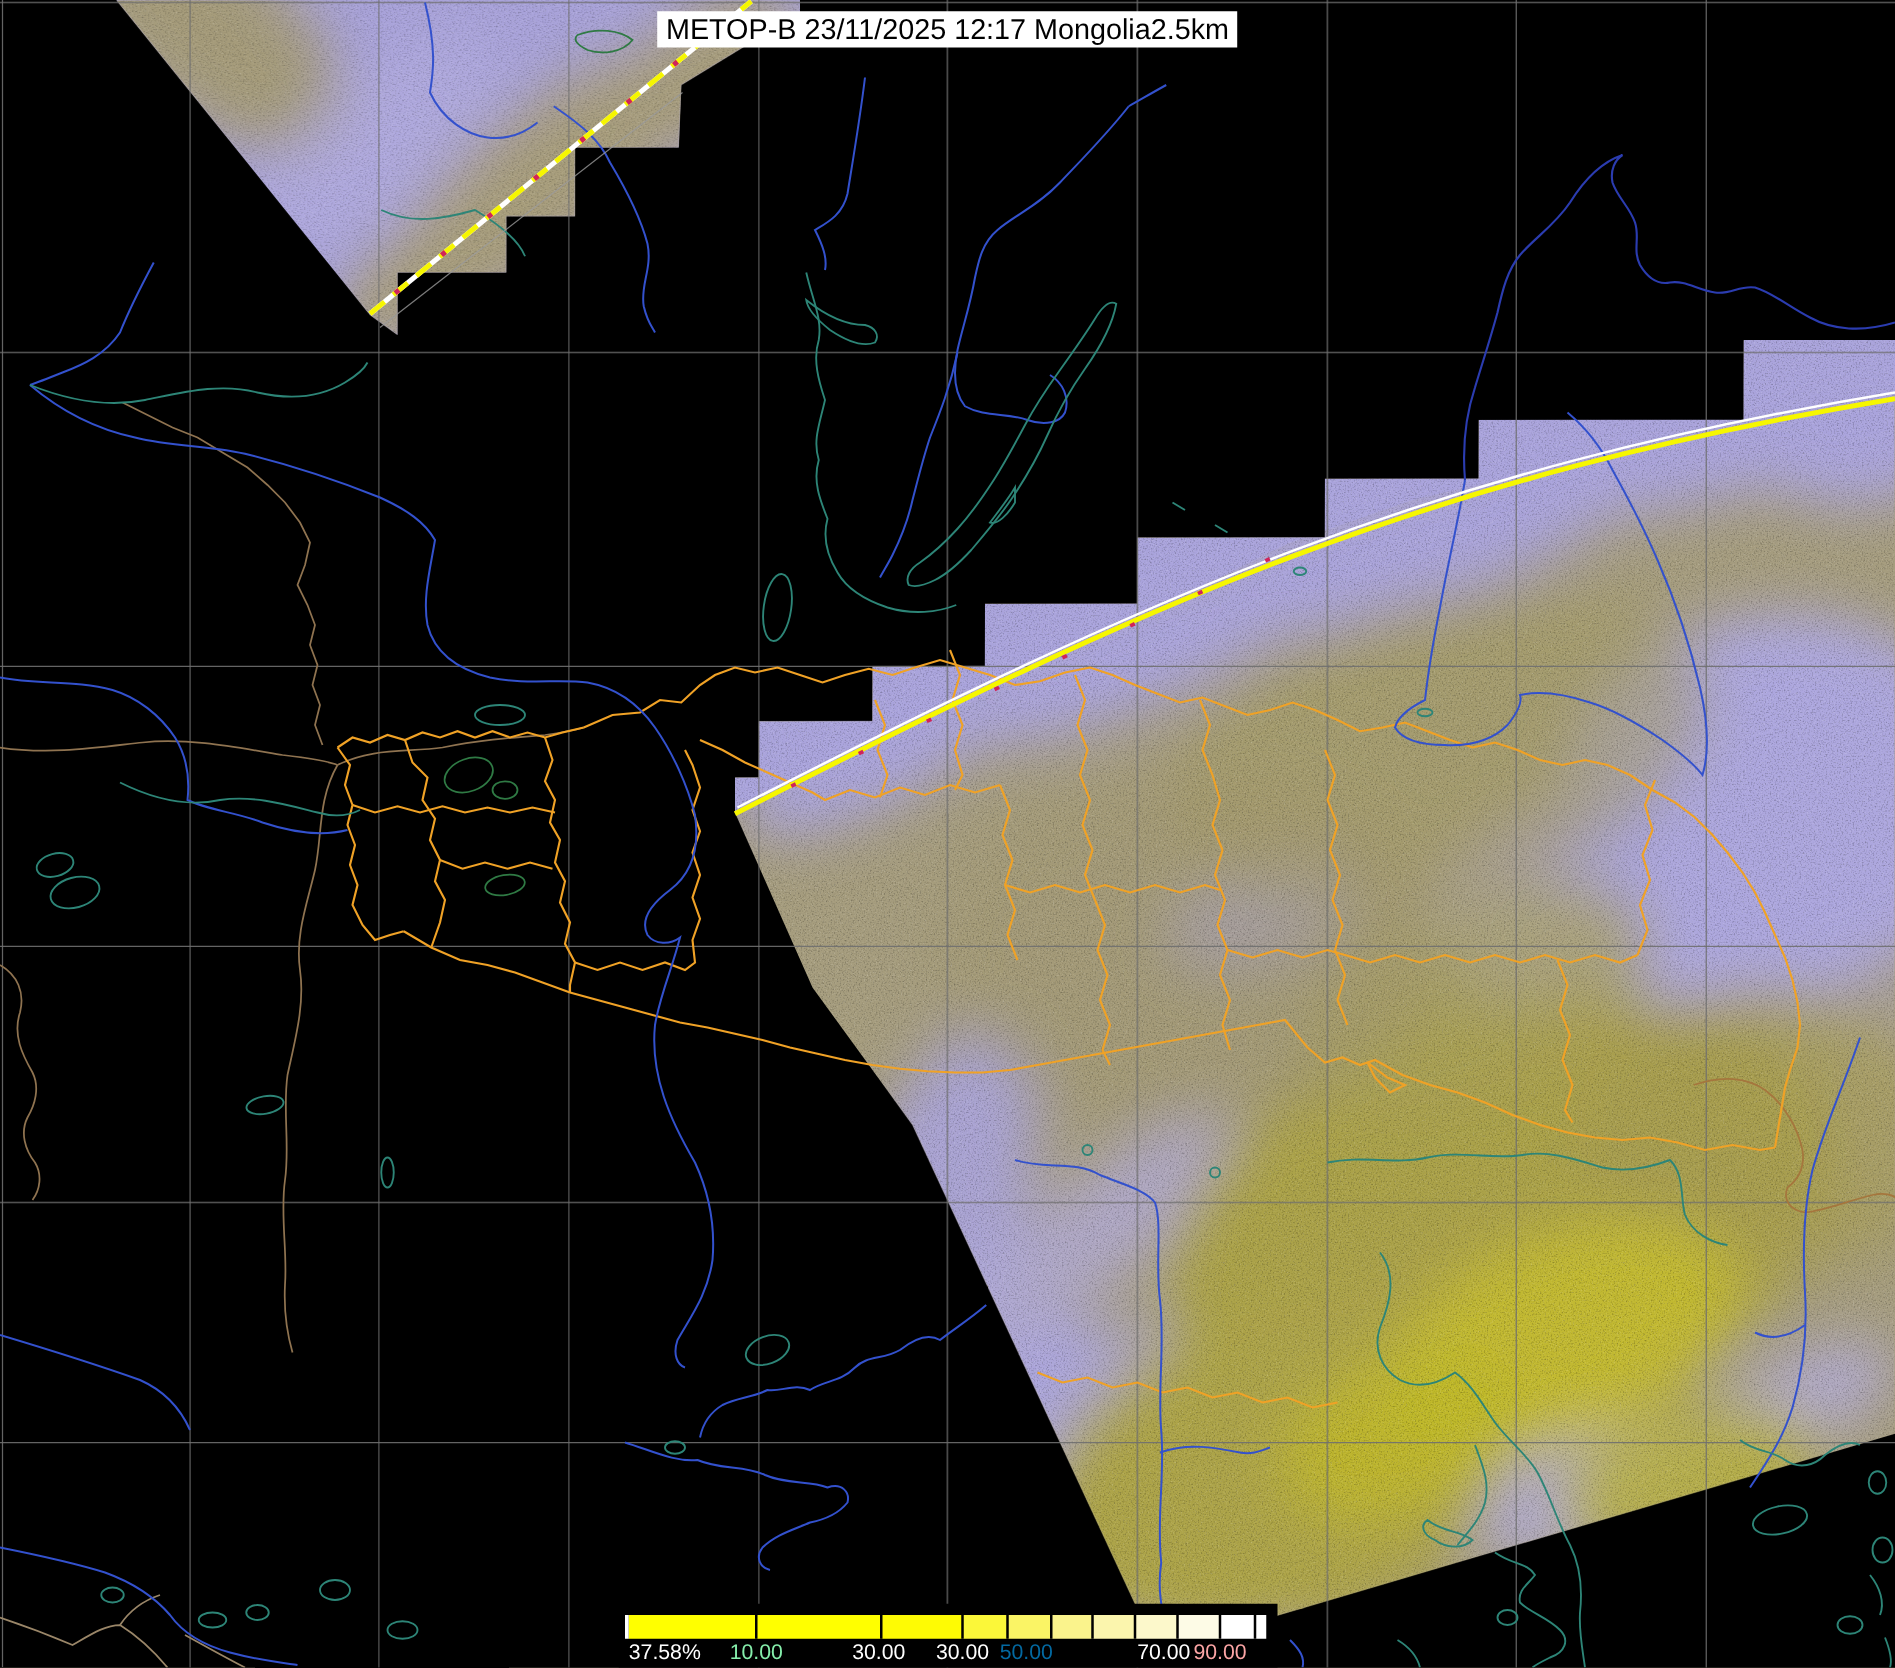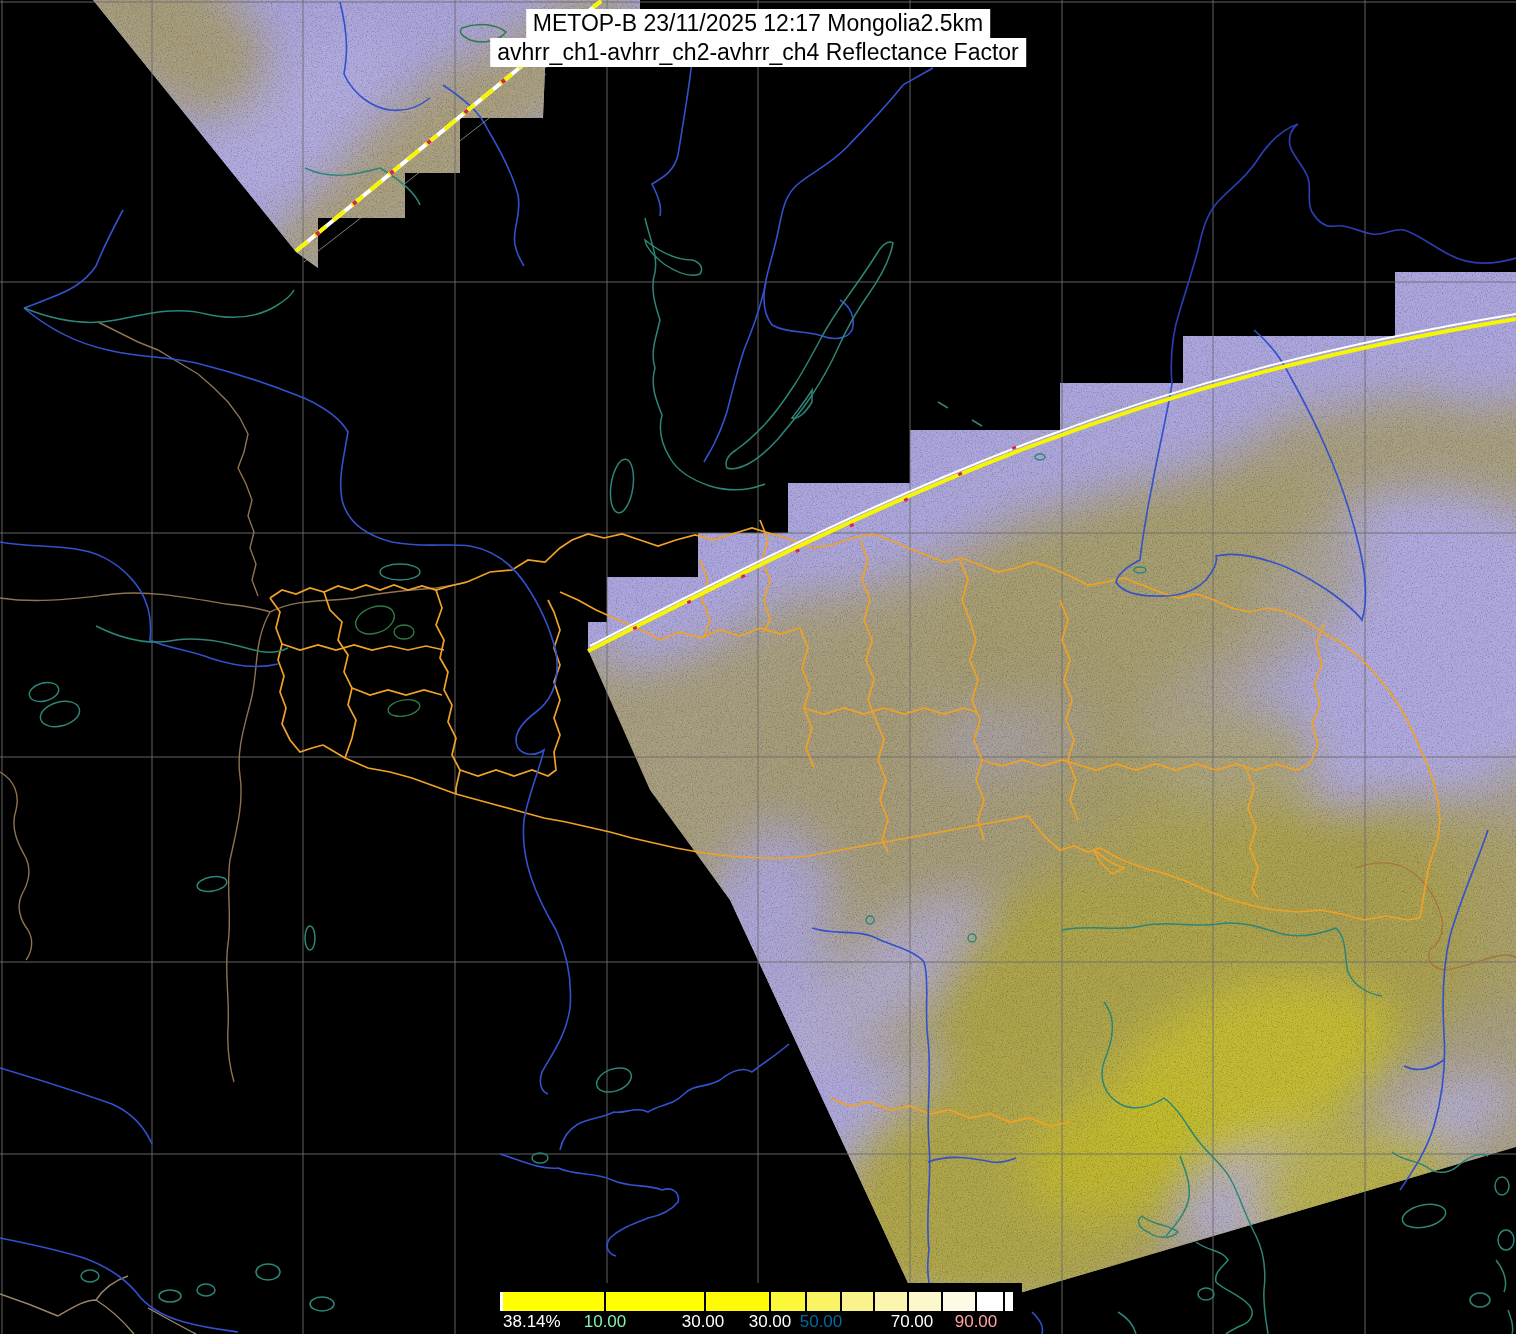--- a/index.html
+++ b/index.html
@@ -233,21 +233,20 @@
     <path d="M296,251 L601,1" stroke="#f6f600" stroke-width="4" stroke-dasharray="15 9"></path>
     <path d="M296,251 L601,1" stroke="#d0245a" stroke-width="4" stroke-dasharray="4 44" stroke-dashoffset="22"></path>
     <path d="M590,646 C922,476 1142,376 1516,314" stroke="#ffffff" stroke-width="2"></path>
     <path d="M588,651 C920,481 1140,381 1516,319" stroke="#f6f600" stroke-width="4"></path>
     <path d="M588,651 C760,566 900,505 1040,435" stroke="#d0245a" stroke-width="3" stroke-dasharray="4 56" stroke-dashoffset="10"></path>
   </g>
 </svg>
 
 <div class="titlebox">
   <div class="titleline">METOP-B 23/11/2025 12:17 Mongolia2.5km</div>
-  <div class="titleline">avhrr_ch1-avhrr_ch2-avhrr_ch4 Reflectance Factor</div>
 </div>
 
 <div id="cbwrap" style="left: 495px; top: 1283px; width: 527px; height: 51px;">
   <div id="cbbar" style="left: 8px; top: 9px; width: 510px; height: 19px;">
         <div class="cbseg" style="left: 0px; width: 102px; background: rgb(255, 255, 0);"></div>
         <div class="cbseg" style="left: 102px; width: 100px; background: rgb(255, 255, 0);"></div>
         <div class="cbdiv" style="left: 101px; background: rgb(0, 0, 0);"></div>
         <div class="cbseg" style="left: 202px; width: 65px; background: rgb(254, 251, 4);"></div>
         <div class="cbdiv" style="left: 201px; background: rgb(0, 0, 0);"></div>
         <div class="cbseg" style="left: 267px; width: 36px; background: rgb(251, 247, 57);"></div>
@@ -261,22 +260,22 @@
         <div class="cbseg" style="left: 405px; width: 34px; background: rgb(252, 248, 203);"></div>
         <div class="cbdiv" style="left: 404px; background: rgb(0, 0, 0);"></div>
         <div class="cbseg" style="left: 439px; width: 34px; background: rgb(253, 251, 230);"></div>
         <div class="cbdiv" style="left: 438px; background: rgb(0, 0, 0);"></div>
         <div class="cbseg" style="left: 473px; width: 28px; background: rgb(255, 255, 255);"></div>
         <div class="cbdiv" style="left: 472px; background: rgb(0, 0, 0);"></div>
         <div class="cbseg" style="left: 501px; width: 9px; background: rgb(255, 255, 255);"></div>
         <div class="cbdiv" style="left: 500px; background: rgb(0, 0, 0);"></div>
         <div class="cbedge" style="left: -3px; background: rgb(255, 255, 255);"></div>
       </div>
-  <span class="cblabel" style="color: rgb(255, 255, 255); top: 30px; left: 8px;">38.14%</span>
+  <span class="cblabel" style="color: rgb(255, 255, 255); top: 30px; left: 8px;">37.58%</span>
   <span class="cblabel" style="color: #86efac; top: 30px; left: 110px; transform: translateX(-50%);">10.00</span>
   <span class="cblabel" style="color: rgb(255, 255, 255); top: 30px; left: 208px; transform: translateX(-50%);">30.00</span>
   <span class="cblabel" style="color: rgb(255, 255, 255); top: 30px; left: 275px; transform: translateX(-50%);">30.00</span>
   <span class="cblabel" style="color: #0369a1; top: 30px; left: 326px; transform: translateX(-50%);">50.00</span>
-  <span class="cblabel" style="color: rgb(255, 255, 255); top: 30px; left: 417px; transform: translateX(-50%);">70.00</span>
+  <span class="cblabel" style="color: rgb(255, 255, 255); top: 30px; left: 436px; transform: translateX(-50%);">70.00</span>
   <span class="cblabel" style="color: #fca5a5; top: 30px; left: 481px; transform: translateX(-50%);">90.00</span>
 </div>
 
 </div>
 
 </body></html>

